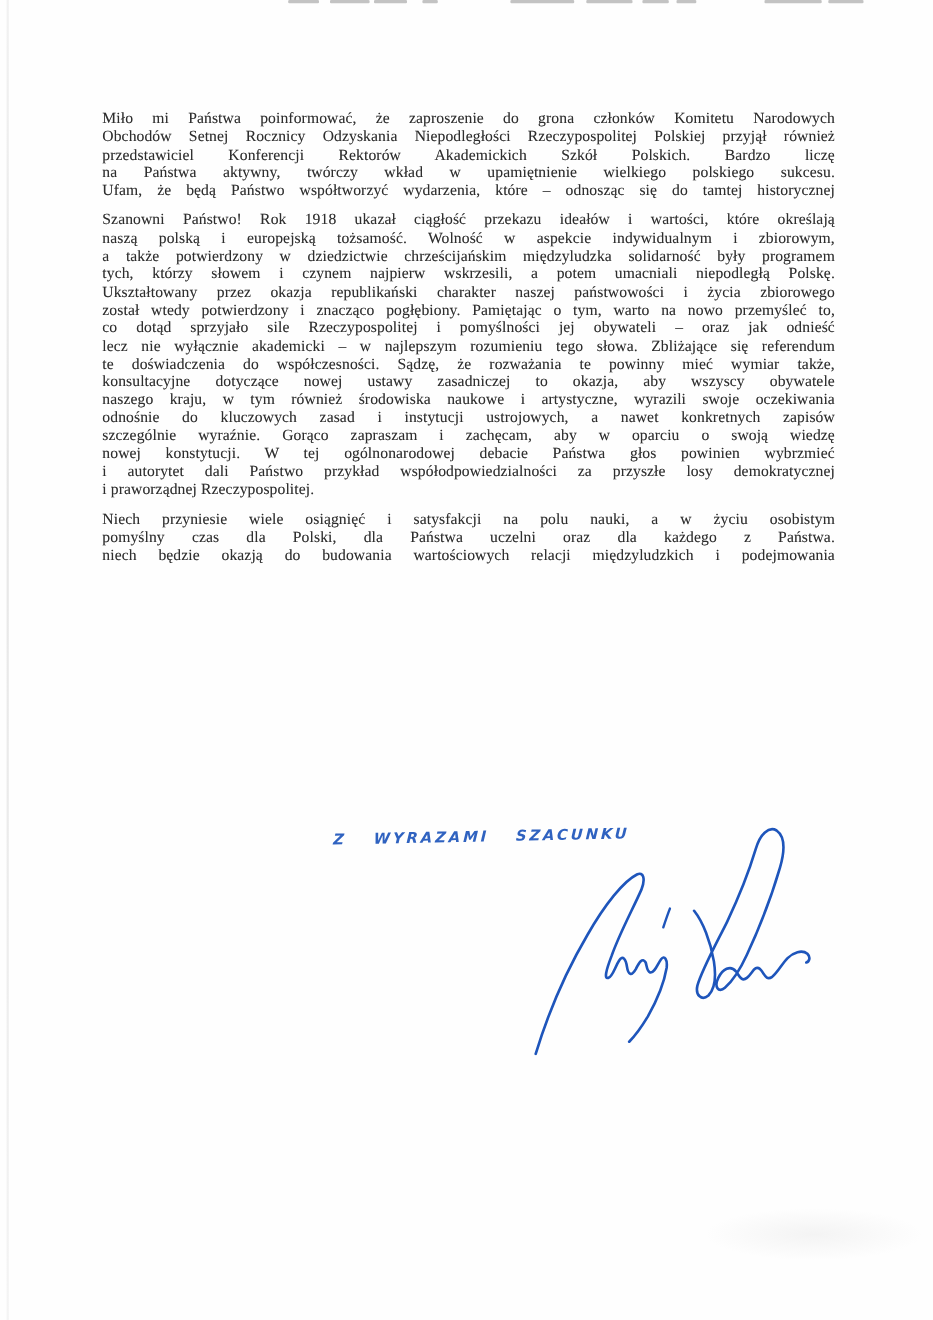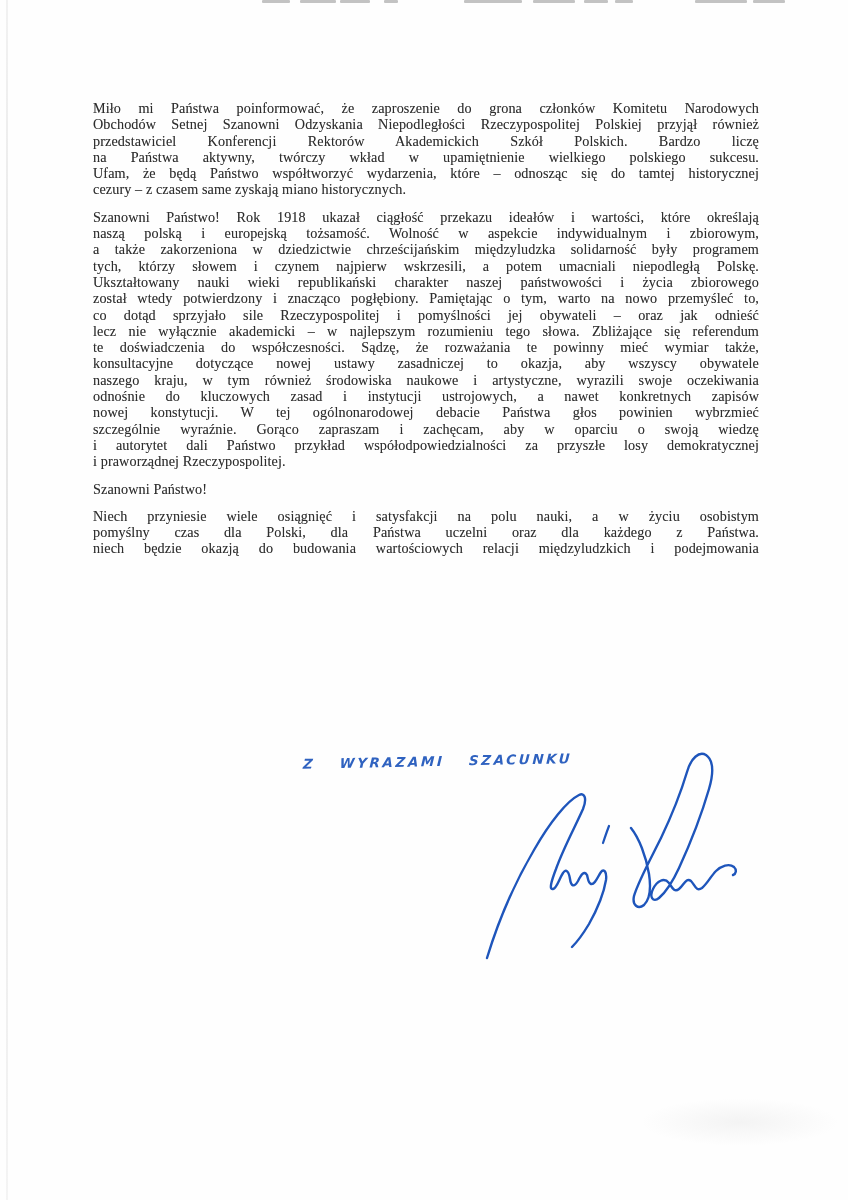--- a/index.html
+++ b/index.html
@@ -80,46 +80,42 @@
   <div class="top-mark" style="left:533px;width:42px"></div>
   <div class="top-mark" style="left:584px;width:24px"></div>
   <div class="top-mark" style="left:615px;width:18px"></div>
   <div class="top-mark" style="left:695px;width:52px"></div>
   <div class="top-mark" style="left:753px;width:32px"></div>
   <div class="smudge"></div>
 
   <div class="letter-body">
       <div class="para">
         <div class="line">Miło mi Państwa poinformować, że zaproszenie do grona członków Komitetu Narodowych</div>
-        <div class="line">Obchodów Setnej Szanowni Odzyskania Niepodległości Rzeczypospolitej Polskiej przyjął również</div>
+        <div class="line">Obchodów Setnej Rocznicy Odzyskania Niepodległości Rzeczypospolitej Polskiej przyjął również</div>
         <div class="line">przedstawiciel Konferencji Rektorów Akademickich Szkół Polskich. Bardzo liczę</div>
         <div class="line">na Państwa aktywny, twórczy wkład w upamiętnienie wielkiego polskiego sukcesu.</div>
         <div class="line">Ufam, że będą Państwo współtworzyć wydarzenia, które – odnosząc się do tamtej historycznej</div>
-        <div class="line last">cezury – z czasem same zyskają miano historycznych.</div>
       </div>
       <div class="para">
         <div class="line">Szanowni Państwo! Rok 1918 ukazał ciągłość przekazu ideałów i wartości, które określają</div>
         <div class="line">naszą polską i europejską tożsamość. Wolność w aspekcie indywidualnym i zbiorowym,</div>
-        <div class="line">a także zakorzeniona w dziedzictwie chrześcijańskim międzyludzka solidarność były programem</div>
+        <div class="line">a także potwierdzony w dziedzictwie chrześcijańskim międzyludzka solidarność były programem</div>
         <div class="line">tych, którzy słowem i czynem najpierw wskrzesili, a potem umacniali niepodległą Polskę.</div>
-        <div class="line">Ukształtowany nauki wieki republikański charakter naszej państwowości i życia zbiorowego</div>
+        <div class="line">Ukształtowany przez okazja republikański charakter naszej państwowości i życia zbiorowego</div>
         <div class="line">został wtedy potwierdzony i znacząco pogłębiony. Pamiętając o tym, warto na nowo przemyśleć to,</div>
         <div class="line">co dotąd sprzyjało sile Rzeczypospolitej i pomyślności jej obywateli – oraz jak odnieść</div>
         <div class="line">lecz nie wyłącznie akademicki – w najlepszym rozumieniu tego słowa. Zbliżające się referendum</div>
         <div class="line">te doświadczenia do współczesności. Sądzę, że rozważania te powinny mieć wymiar także,</div>
         <div class="line">konsultacyjne dotyczące nowej ustawy zasadniczej to okazja, aby wszyscy obywatele</div>
         <div class="line">naszego kraju, w tym również środowiska naukowe i artystyczne, wyrazili swoje oczekiwania</div>
         <div class="line">odnośnie do kluczowych zasad i instytucji ustrojowych, a nawet konkretnych zapisów</div>
+        <div class="line">szczególnie wyraźnie. Gorąco zapraszam i zachęcam, aby w oparciu o swoją wiedzę</div>
         <div class="line">nowej konstytucji. W tej ogólnonarodowej debacie Państwa głos powinien wybrzmieć</div>
-        <div class="line">szczególnie wyraźnie. Gorąco zapraszam i zachęcam, aby w oparciu o swoją wiedzę</div>
         <div class="line">i autorytet dali Państwo przykład współodpowiedzialności za przyszłe losy demokratycznej</div>
         <div class="line last">i praworządnej Rzeczypospolitej.</div>
-      </div>
-      <div class="para">
-        <div class="line last">Szanowni Państwo!</div>
       </div>
       <div class="para">
         <div class="line">Niech przyniesie wiele osiągnięć i satysfakcji na polu nauki, a w życiu osobistym</div>
         <div class="line">pomyślny czas dla Polski, dla Państwa uczelni oraz dla każdego z Państwa.</div>
         <div class="line">niech będzie okazją do budowania wartościowych relacji międzyludzkich i podejmowania</div>
       </div>
     </div>
 
   <div class="closing-phrase">Z WYRAZAMI SZACUNKU</div>
 

